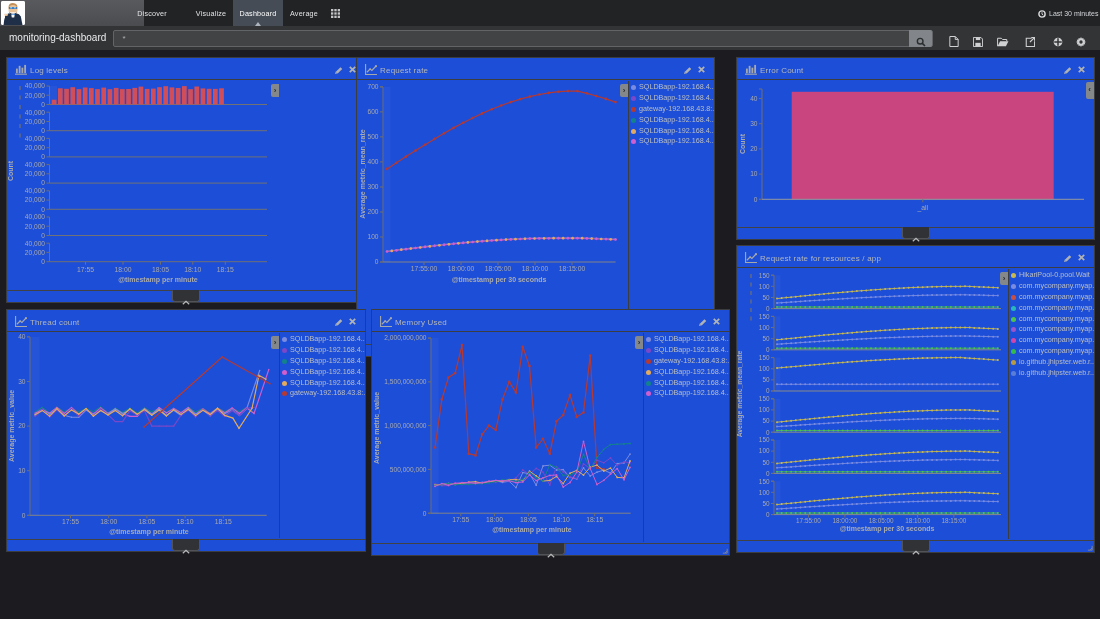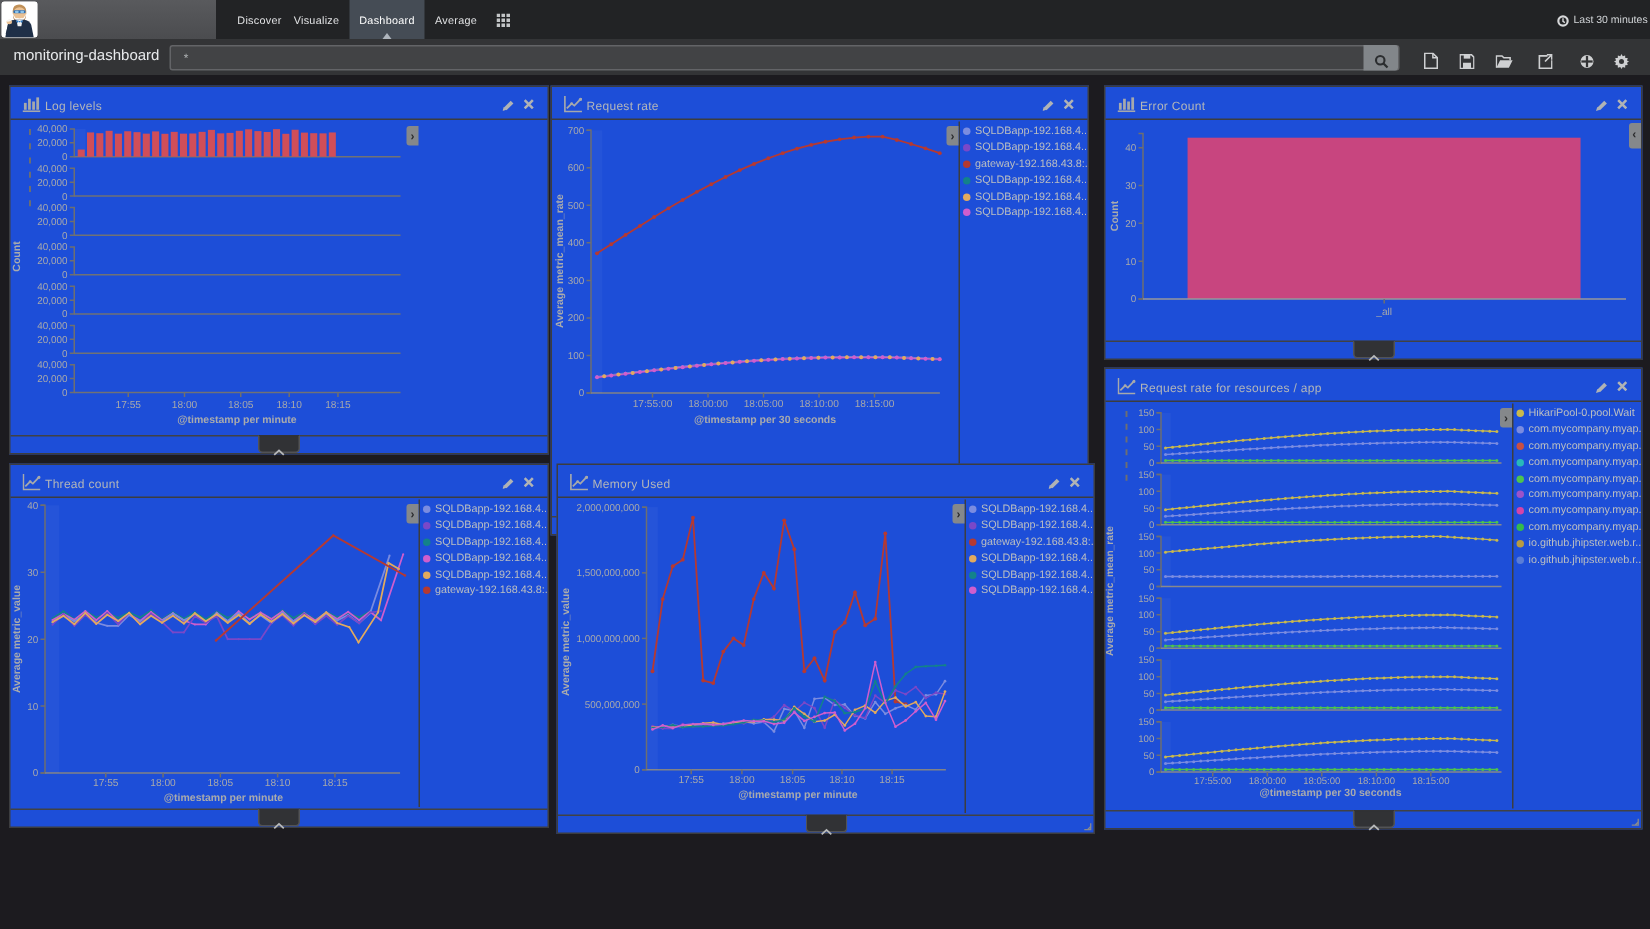--- a/index.html
+++ b/index.html
@@ -31,21 +31,21 @@
 <path d="M10.3 10.9 Q12 11.8 13.7 10.9 L13.4 11.6 Q12 12.3 10.6 11.6 Z" fill="#fff"></path>
 <path d="M2.5 24 L4.2 15.5 Q5.5 12.6 9 12.2 L15 12.2 Q18.5 12.6 19.8 15.5 L21.5 24 Z" fill="#1f2f47"></path>
 <path d="M10 12.3 L14 12.3 L13.2 16.5 L10.8 16.5 Z" fill="#f4f4f4"></path>
 <path d="M9.9 12.5 L11.5 12.9 L10.9 14.3 L9.8 13.4 Z M14.1 12.5 L12.5 12.9 L13.1 14.3 L14.2 13.4 Z M11.6 13 h0.8 v0.9 h-0.8 Z" fill="#2f79c2"></path>
 <path d="M4.2 15.5 Q5.2 12.8 8 12.3 L6 16.5 L4.7 21 Z" fill="#2b3c55"></path>
 <path d="M2.8 21.5 L4.6 14.6 L7.4 15.7 L5.6 22 Q4 23 2.8 21.5 Z" fill="#1f2f47"></path>
 <ellipse cx="5.2" cy="13.6" rx="1.8" ry="1.5" fill="#eac194"></ellipse>
 <rect x="3.6" y="12.1" width="3" height="1.2" rx="0.5" fill="#f4f4f4" transform="rotate(-15 5 12.7)"></rect>
 </svg></div>
     </div>
-<div class="navitem" style="left:153px;width:40px">Discover</div>
+<div class="navitem" style="left:132px;width:40px">Discover</div>
 <div class="navitem" style="left:190px;width:42px">Visualize</div>
 <div class="navitem" style="left:233px;width:50px;background:#454c55;color:#fff">Dashboard</div>
 <div class="navitem" style="left:284px;width:40px">Average</div>
 <svg class="abs" style="left:330.5px;top:9px" width="9" height="9" viewBox="0 0 10 10">
       <g fill="#c3c5c7">
         <rect x="0" y="0" width="2.6" height="2.6"></rect>
         <rect x="3.7" y="0" width="2.6" height="2.6"></rect>
         <rect x="7.4" y="0" width="2.6" height="2.6"></rect>
         <rect x="0" y="3.7" width="2.6" height="2.6"></rect>
         <rect x="3.7" y="3.7" width="2.6" height="2.6"></rect>
@@ -209,21 +209,21 @@
       <text x="218.3" y="191.2" font-size="6.8" fill="#a8a9ab" text-anchor="middle">18:15</text>
       <text x="151" y="200.7" font-size="7" font-weight="bold" fill="#a9abad" text-anchor="middle">@timestamp per minute</text>
     </svg>
     <div class="ltab" style="right:86px;top:25.5px">›</div>
     <div class="pfoot">
       <div class="ftab"><svg width="8" height="5" viewBox="0 0 10 6">
           <path d="M1 5.2 L5 1.5 L9 5.2" stroke="#b8babc" stroke-width="1.5" fill="none"></path>
         </svg></div>
     </div>
   </div>
-<div class="panel" style="left:367px;top:57px;width:359px;height:300px">
+<div class="panel" style="left:356px;top:57px;width:359px;height:300px">
     <div class="phead">
       <span class="abs" style="left:8px;top:6px"><svg width="12" height="11" viewBox="0 0 13 12">
           <path d="M.6 0 V11.4 H13" stroke="#a6a9ac" stroke-width="1.2" fill="none"></path>
           <path d="M2 9 L5.5 5.5 L7.5 7 L12 2.2" stroke="#a6a9ac" stroke-width="1.3" fill="none"></path>
           <circle cx="5.5" cy="5.5" r="1" fill="#a6a9ac"></circle>
           <circle cx="12" cy="2.4" r="1.2" fill="#a6a9ac"></circle>
         </svg></span>
       <span class="ptitle">Request rate</span>
       <span class="abs" style="right:21px;top:7px"><svg width="9" height="9" viewBox="0 0 11 11">
           <path d="M0 11 L1 7.8 L3.2 10 Z" fill="#b0b3b5"></path>

